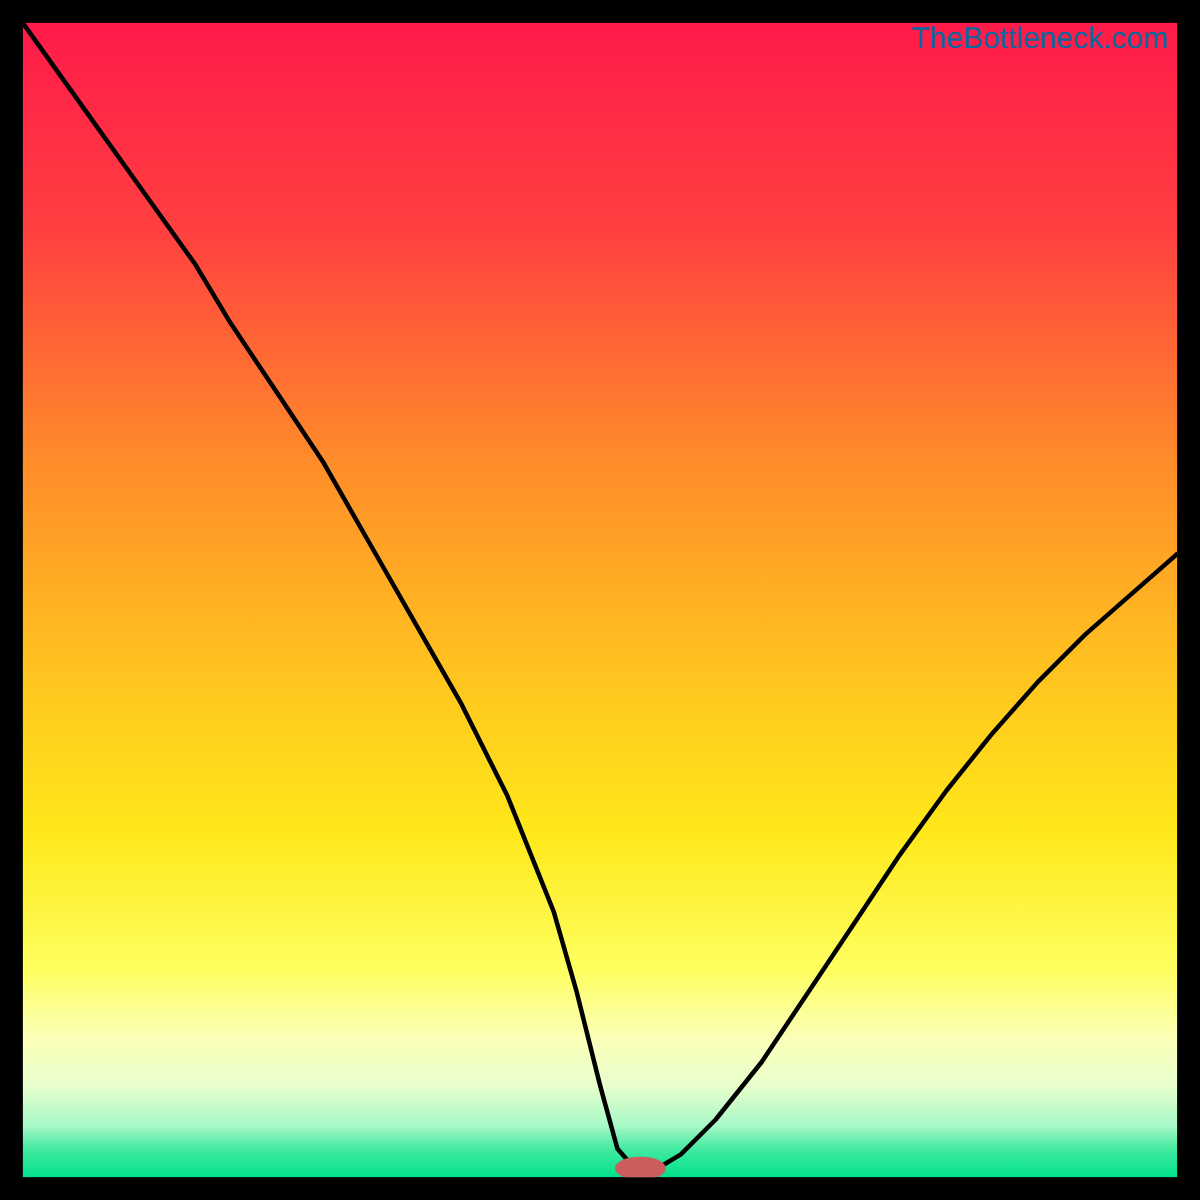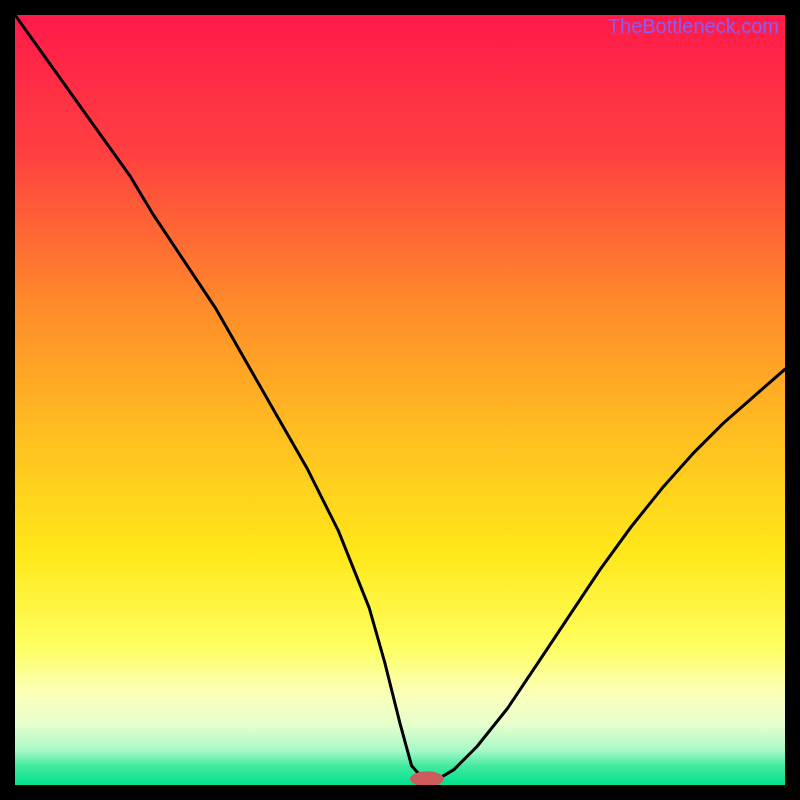--- a/index.html
+++ b/index.html
@@ -22,21 +22,21 @@
     left: 15px;
     top: 15px;
     width: 770px;
     height: 770px;
     overflow: hidden;
   }
   .watermark {
     position: absolute;
     top: 0;
     right: 6px;
-    color: #8b5cf6;
+    color: #0369a1;
     font-size: 20px;
     font-weight: 500;
     z-index: 10;
   }
   svg {
     display: block;
   }
   .curve {
     fill: none;
     stroke: #000;

